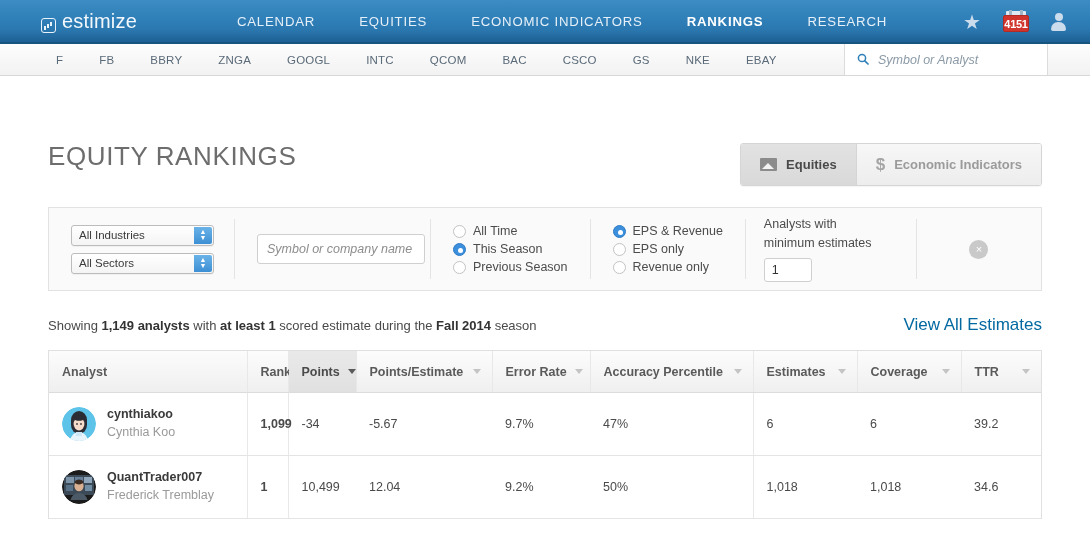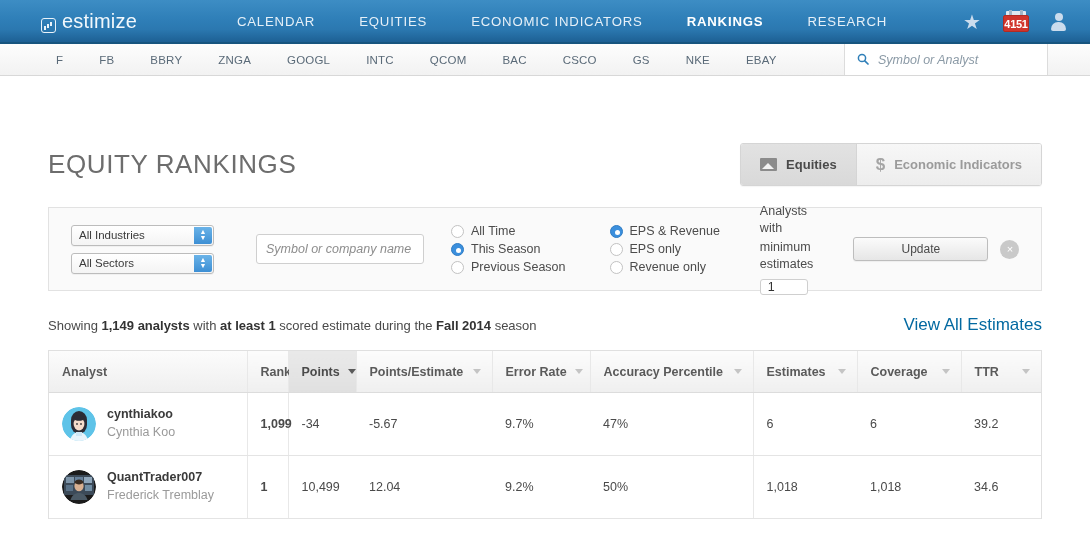--- a/index.html
+++ b/index.html
@@ -120,21 +120,21 @@
     border: 0; outline: 0; background: transparent;
     font-family: "Liberation Sans", sans-serif;
     font-size: 12.5px; font-style: italic; color: #7c8c99;
     width: 100%;
   }
   .search-input::placeholder { color: #8b9aa6; font-style: italic; }
 
   
   .page { padding: 0 48px; position: relative; }
   .titlerow {
-    display: flex; align-items: flex-end; justify-content: space-between;
+    display: flex; align-items: center; justify-content: space-between;
     padding-top: 58px;
   }
   .page-title {
     font-size: 26px; color: #6d6d6d; font-weight: 400;
     letter-spacing: 0.6px; margin: 0; line-height: 1;
   }
   .seg-group {
     display: flex; border: 1px solid #d5d5d5; border-radius: 3px;
     overflow: hidden; position: relative; top: 9px;
     box-shadow: 0 1px 1px rgba(0,0,0,.04);
@@ -421,21 +421,20 @@
 
     <div class="fcol fc-min">
       <span class="min-lbl">Analysts with</span>
       <span class="min-lbl">minimum estimates</span>
       <input class="min-input" type="text" value="1" style="">
     </div>
 
     <div class="fdiv"></div>
 
     <div class="fcol fc-actions">
-      <button class="update-btn">Update</button>
       <span class="clear-btn">×</span>
     </div>
 
   </div>
 
   <div class="showrow">
     <div class="showtext"><span>Showing </span><b>1,149 analysts</b><span> with </span><b>at least 1</b><span> scored estimate during the </span><b>Fall 2014</b><span> season</span></div>
     <a class="viewall">View All Estimates</a>
   </div>
 

